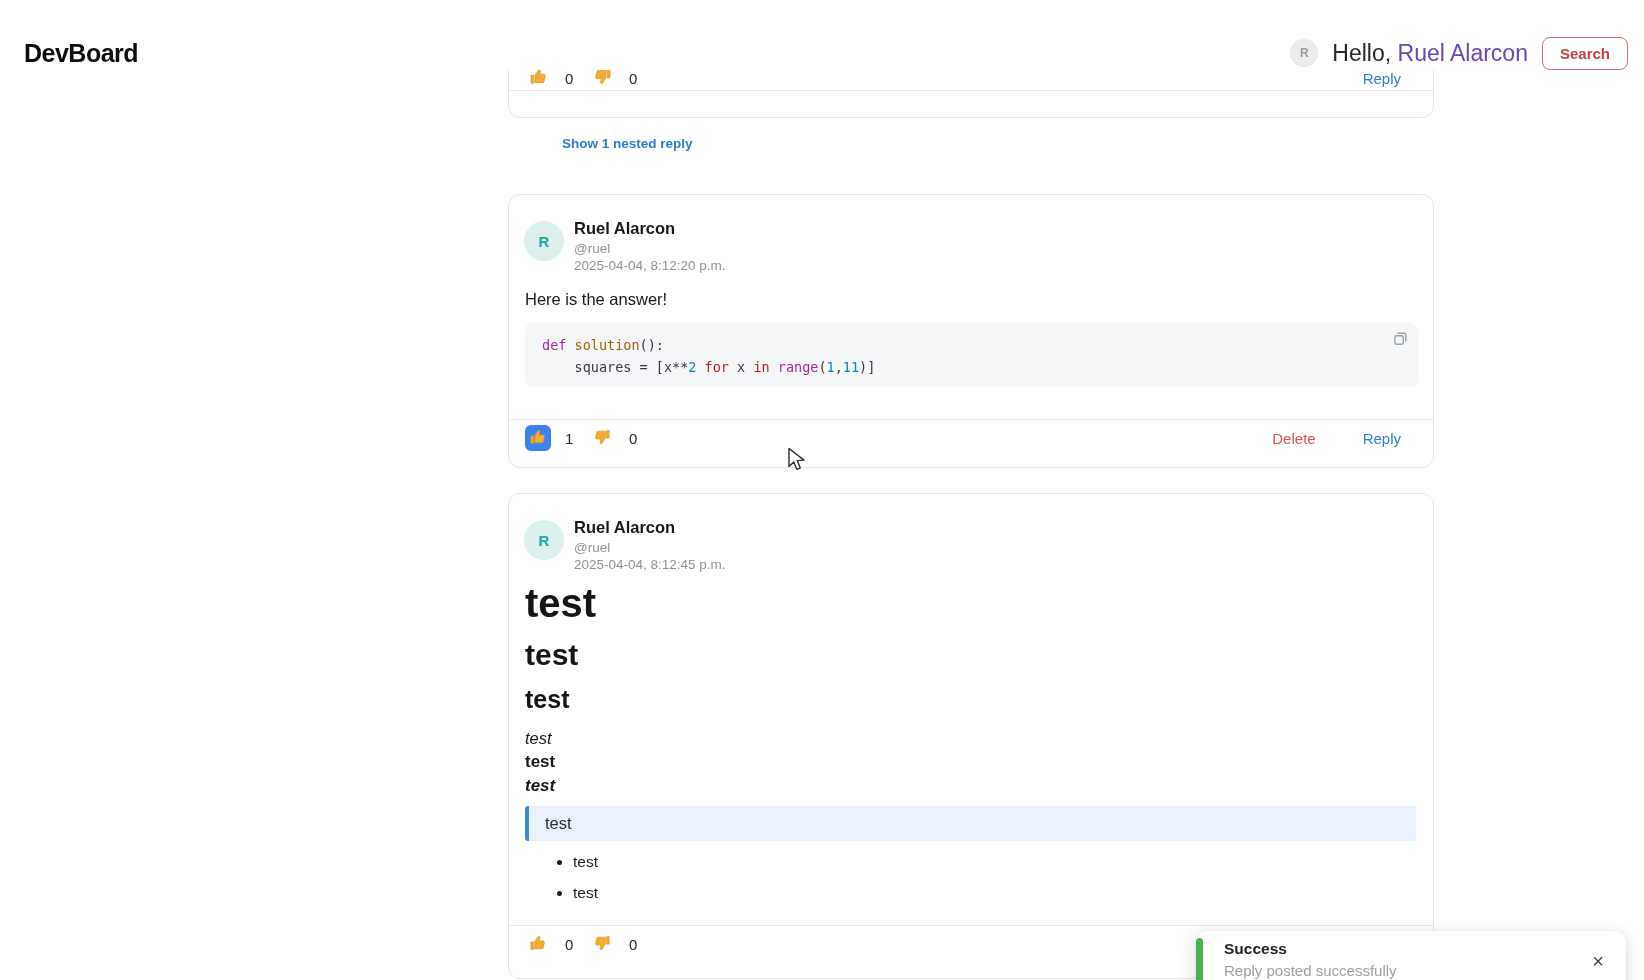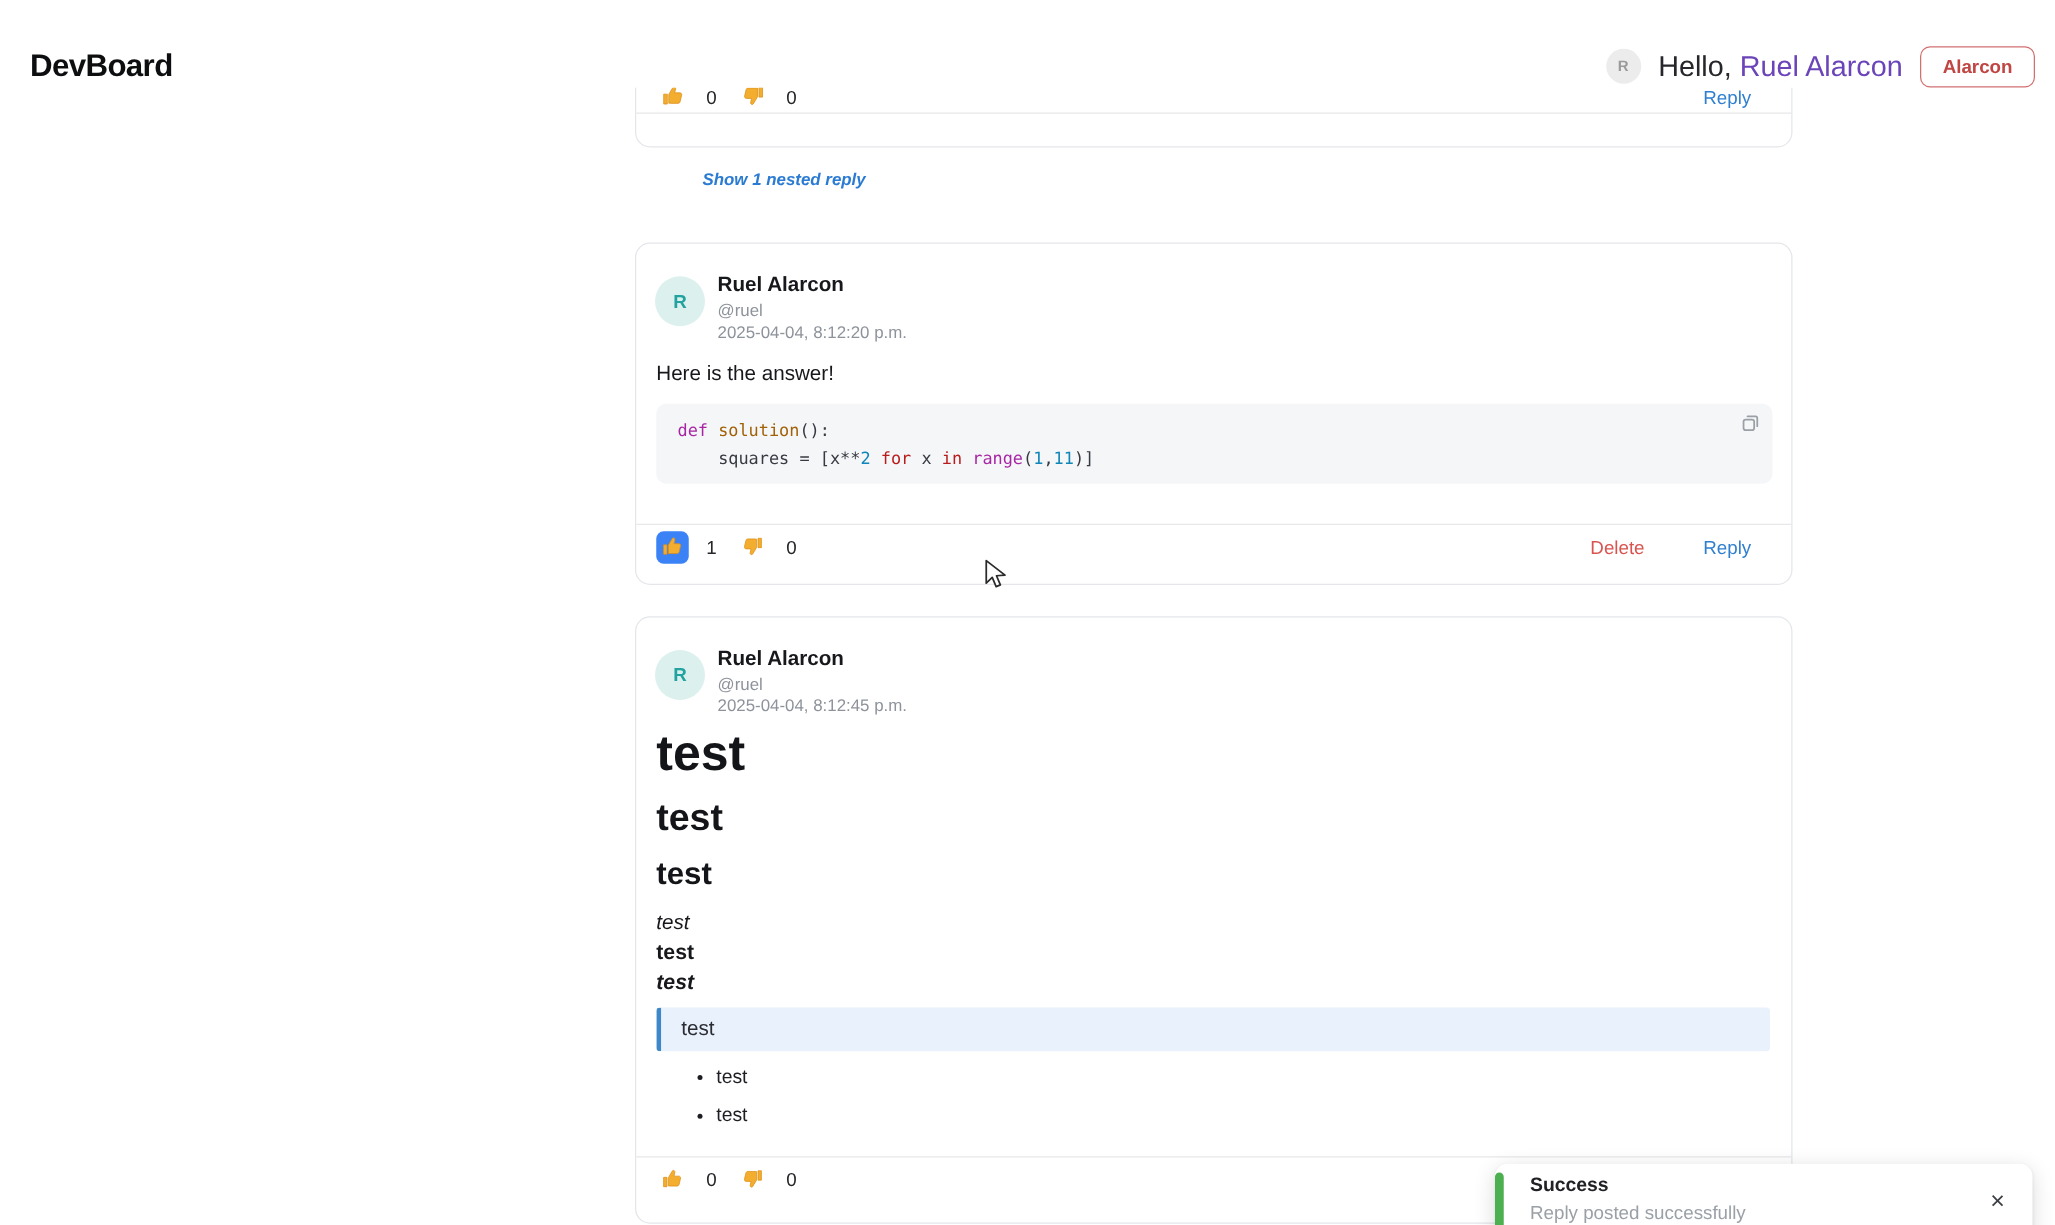--- a/index.html
+++ b/index.html
@@ -48,21 +48,21 @@
   .link-btn { border:none; background:none; font-family:inherit; font-size:15px; cursor:pointer; }
   .link-btn.delete { color:#d9534f; margin-right:33px; }
   .link-btn.reply  { color:#2f7fd0; margin-right:0; }
 
   
   .pcard { top:-120px; height:168px; }
   .pcard .react-row { top:114px; }
   .pcard .divider { top:139px; }
 
   .show-nested { position:absolute; left:267px; top:66px; font-size:13.5px; font-weight:600;
-    color:#2b7bd3; background:none; border:none; cursor:pointer; font-family:inherit;font-style:italic; }
+    color:#2b7bd3; background:none; border:none; cursor:pointer; font-family:inherit; }
 
   
   .card1 { top:124px; height:274px; }
   .card1 .body-text { position:absolute; left:16px; top:95px; font-size:16.5px; color:#17181c; }
   .code-block { position:absolute; left:16px; top:128px; width:893px; height:64px;
     background:#f5f6f8; border-radius:8px; padding:11px 0 0 17px;
     font-family:"DejaVu Sans Mono","Liberation Mono",monospace; font-size:13.5px; line-height:22px; }
   .code-line { white-space:pre; }
   .tok-kw  { color:#a626a4; }
   .tok-fn  { color:#a16207; }
@@ -107,21 +107,21 @@
 <div class="stage">
 
   <div class="header">
     <div class="logo">DevBoard</div>
     <div class="header-right">
       <div class="h-avatar">R</div>
       <div class="greeting">
         <span>Hello,</span>
         <span class="uname">Ruel Alarcon</span>
       </div>
-      <button class="logout-btn">Alarcon</button>
+      <button class="logout-btn">Search</button>
     </div>
   </div>
 
 
   <div class="main">
 
     <div class="card pcard">
       <div class="react-row">
         <button class="like-btn">
           <span>

